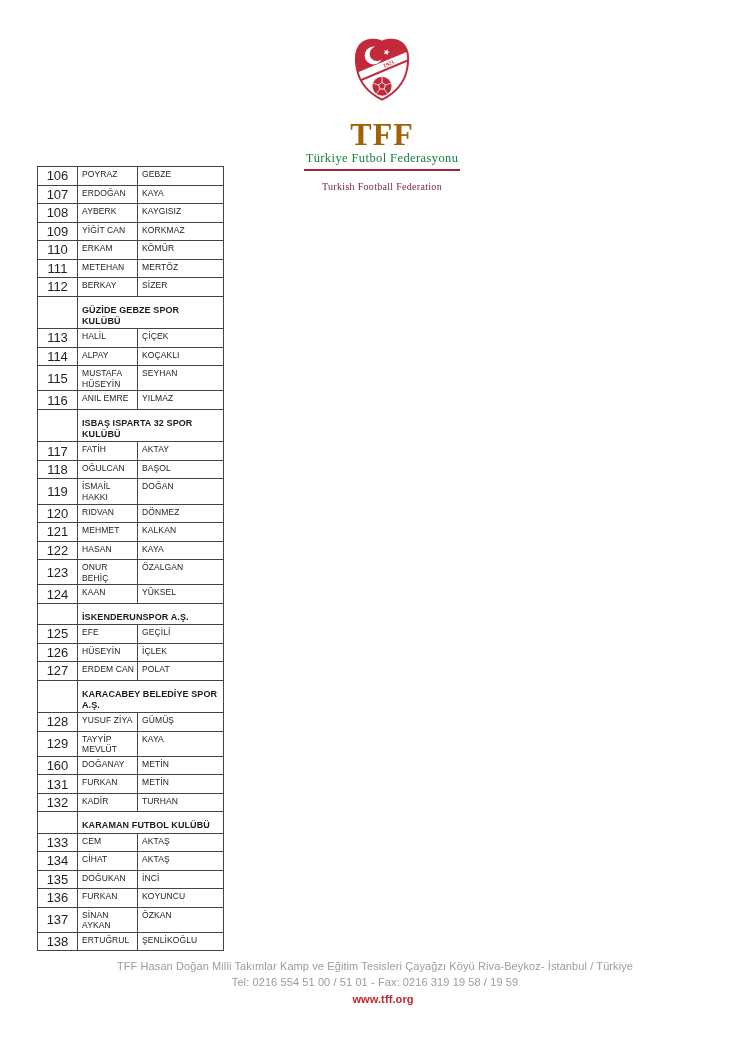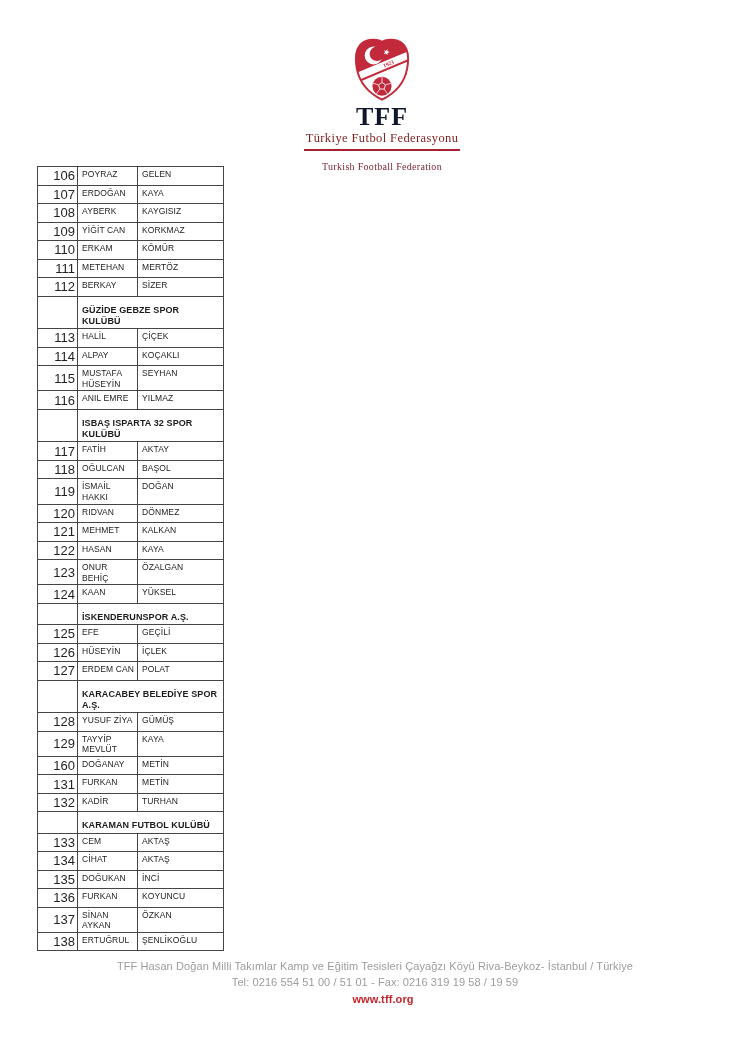--- a/index.html
+++ b/index.html
@@ -10,29 +10,29 @@
     overflow: hidden;
   }
 
   
   .logo-block {
     position: absolute; left: 282px; top: 38px; width: 200px;
     text-align: center;
   }
   .shield-wrap { display: block; margin: 0 auto; width: 56px; height: 63px; }
   .tff-acronym {
-    margin-top: 3px;
+    margin-top: 17px;
     font-family: "Liberation Serif", serif;
-    font-weight: bold; font-size: 26px; letter-spacing: 1px;
-    color: #0f172a; line-height: 1.0;
+    font-weight: bold; font-size: 32px; letter-spacing: 1px;
+    color: #a16207; line-height: 1.0;
   }
   .tff-title-tr {
     margin-top: 2px;
     font-family: "Liberation Serif", serif;
-    font-size: 12.5px; color: #7f1d1d; letter-spacing: 0.4px;
+    font-size: 12.5px; color: #15803d; letter-spacing: 0.4px;
     line-height: 1.1; white-space: nowrap;
   }
   .tff-divider {
     margin: 3px auto 0 auto; width: 156px; height: 2px; background: #A52032;
   }
   .tff-title-en {
     margin-top: 10px;
     font-family: "Liberation Serif", serif;
     font-size: 10px; color: #7D2638; letter-spacing: 0.3px;
     line-height: 1.1; white-space: nowrap;
@@ -42,21 +42,21 @@
   .roster {
     position: absolute; left: 37px; top: 166px; width: 186px;
     border-collapse: collapse; table-layout: fixed;
   }
   .roster td {
     border: 1.5px solid #454545;
     color: #222222;
     overflow: hidden;
   }
   .roster .num-cell {
-    width: 40px; text-align: right; vertical-align: middle;
+    width: 40px; text-align: center; vertical-align: middle;
     font-size: 13px; color: #1f1f1f; padding: 0 2px;
   }
   .roster .name-cell {
     vertical-align: top; font-size: 8.5px; line-height: 1.25;
     padding: 2px 3px 1px 4px; letter-spacing: 0.1px;
     white-space: pre-line;
   }
   .roster .first-col { width: 60px; }
   .roster .last-col  { width: 86px; }
   .roster tr.player-row { height: 18.5px; }
@@ -128,21 +128,21 @@
 <table class="roster">
   <colgroup>
     <col style="width:40px">
       <col style="width:60px">
       <col style="width:86px">
   </colgroup>
   <tbody id="roster-body">
       <tr class="player-row">
         <td class="num-cell">106</td>
         <td class="name-cell first-col">POYRAZ</td>
-        <td class="name-cell last-col">GELEN</td>
+        <td class="name-cell last-col">GEBZE</td>
       </tr>
       <tr class="player-row">
         <td class="num-cell">107</td>
         <td class="name-cell first-col">ERDOĞAN</td>
         <td class="name-cell last-col">KAYA</td>
       </tr>
       <tr class="player-row">
         <td class="num-cell">108</td>
         <td class="name-cell first-col">AYBERK</td>
         <td class="name-cell last-col">KAYGISIZ</td>

